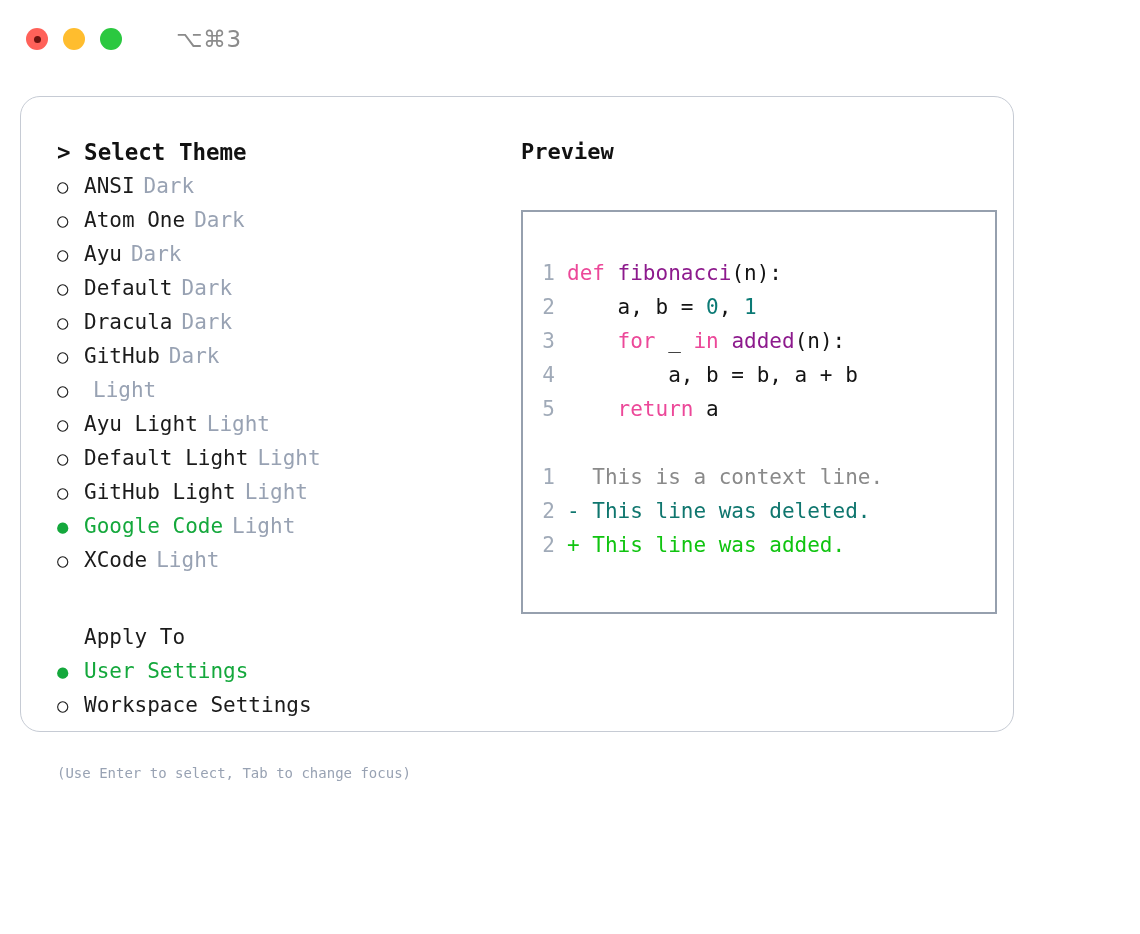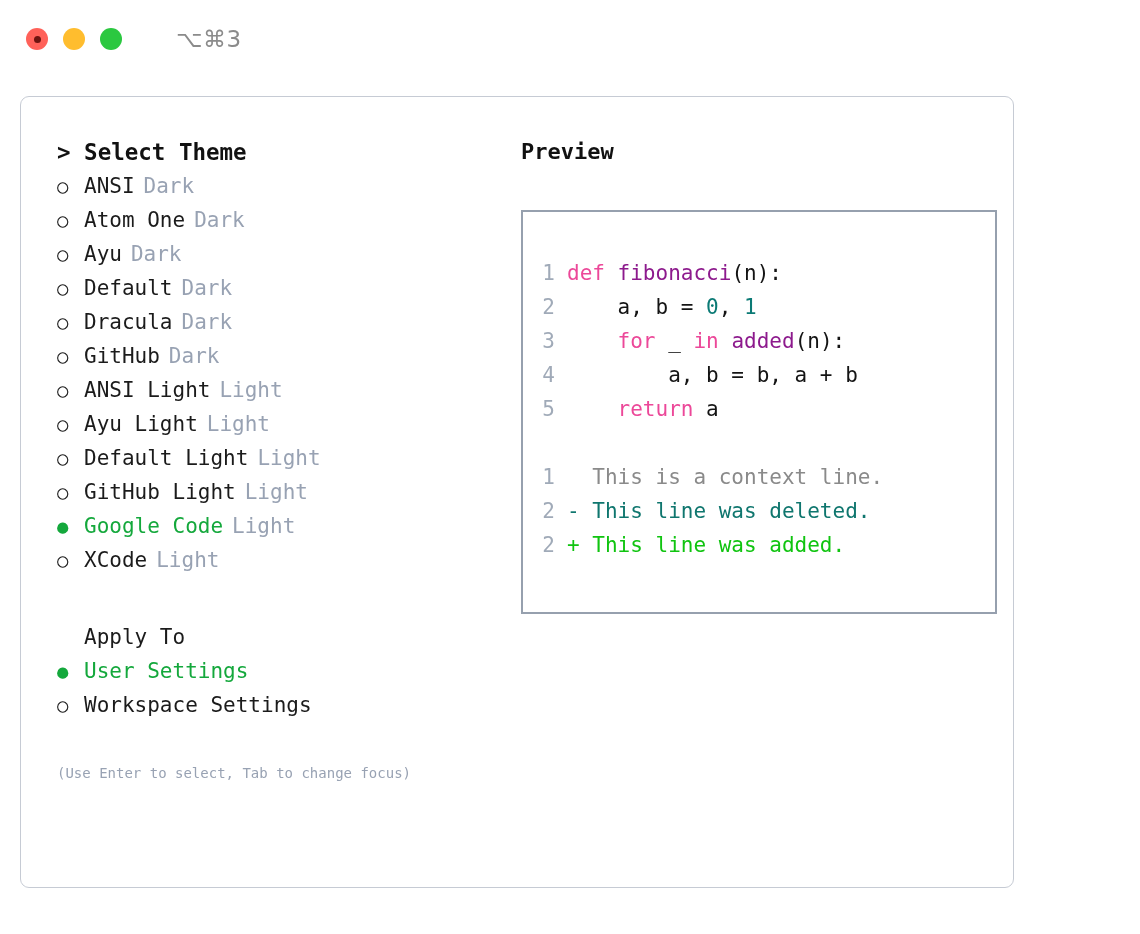--- a/index.html
+++ b/index.html
@@ -64,23 +64,23 @@
     letter-spacing: 0.5px;
     font-family: "DejaVu Sans", "Liberation Sans", sans-serif;
   }
 
   
   .panel {
     position: absolute;
     left: 20px;
     top: 96px;
     width: 994px;
-    height: 792px;
+    height: 636px;
     border: 1.5px solid #c6cbd4;
-    border-radius: 9px;
+    border-radius: 20px;
     box-sizing: border-box;
     background: #ffffff;
   }
 
   .panel-inner {
     position: absolute;
     left: 0; top: 0; right: 0; bottom: 0;
     padding: 38px 30px 20px 18px;
     box-sizing: border-box;
     display: flex;
@@ -218,21 +218,21 @@
       <div class="left-col">
         <div class="section-title">&gt; Select Theme</div>
 
         <div id="theme-list">
             <div class="opt-row"><span class="bullet">○</span><span class="opt-label">ANSI</span><span class="opt-tag">Dark</span></div>
             <div class="opt-row"><span class="bullet">○</span><span class="opt-label">Atom One</span><span class="opt-tag">Dark</span></div>
             <div class="opt-row"><span class="bullet">○</span><span class="opt-label">Ayu</span><span class="opt-tag">Dark</span></div>
             <div class="opt-row"><span class="bullet">○</span><span class="opt-label">Default</span><span class="opt-tag">Dark</span></div>
             <div class="opt-row"><span class="bullet">○</span><span class="opt-label">Dracula</span><span class="opt-tag">Dark</span></div>
             <div class="opt-row"><span class="bullet">○</span><span class="opt-label">GitHub</span><span class="opt-tag">Dark</span></div>
-            <div class="opt-row"><span class="bullet">○</span><span class="opt-label">ANSI Light</span><span class="opt-tag">Light</span></div>
+            <div class="opt-row"><span class="bullet">○</span><span class="opt-tag">Light</span></div>
             <div class="opt-row"><span class="bullet">○</span><span class="opt-label">Ayu Light</span><span class="opt-tag">Light</span></div>
             <div class="opt-row"><span class="bullet">○</span><span class="opt-label">Default Light</span><span class="opt-tag">Light</span></div>
             <div class="opt-row"><span class="bullet">○</span><span class="opt-label">GitHub Light</span><span class="opt-tag">Light</span></div>
             <div class="opt-row selected"><span class="bullet on">●</span><span class="opt-label">Google Code</span><span class="opt-tag">Light</span></div>
             <div class="opt-row"><span class="bullet">○</span><span class="opt-label">XCode</span><span class="opt-tag">Light</span></div>
           </div>
 
         <div class="group-spacer"></div>
 
         <div class="group-head">

